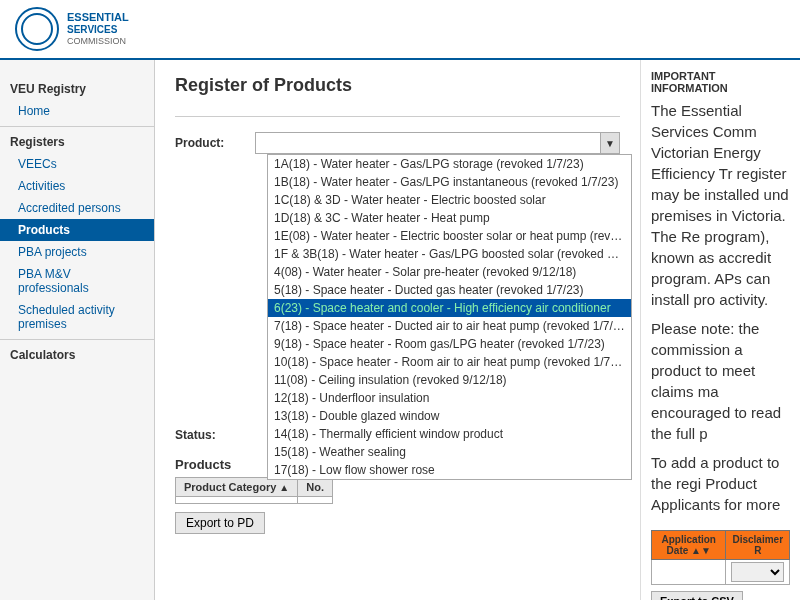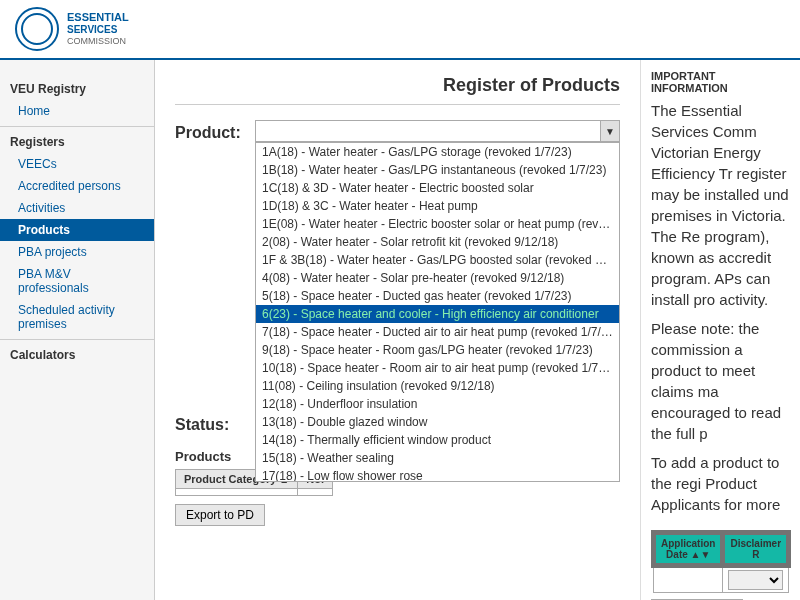--- a/index.html
+++ b/index.html
@@ -99,35 +99,34 @@
       overflow: auto;
       position: relative;
     }
 
     h1.page-title {
       font-size: 18px;
       color: #333;
       font-weight: bold;
       margin-bottom: 15px;
       border-bottom: 1px solid #ccc;
-      padding-bottom: 8px;
-      text-align: right;
+      padding-bottom: 20px;
     }
 
     .form-row {
       display: flex;
       align-items: flex-start;
       margin-bottom: 10px;
       position: relative;
     }
 
     .form-label {
       width: 80px;
       font-weight: bold;
-      font-size: 16px;
+      font-size: 12px;
       padding-top: 4px;
       flex-shrink: 0;
     }
 
     .form-control-wrap {
       flex: 1;
       max-width: 380px;
     }
 
     .product-input {
@@ -155,21 +154,21 @@
       cursor: pointer;
       display: flex;
       align-items: center;
       justify-content: center;
       font-size: 10px;
     }
 
     .dropdown-list {
       position: absolute;
       top: 22px;
-      left: 0;
+      left: 12px;
       width: 100%;
       max-height: 340px;
       background: white;
       border: 1px solid #aaa;
       overflow-y: scroll;
       z-index: 100;
       font-size: 12px;
     }
 
     .dropdown-item {
@@ -253,22 +252,22 @@
       margin-top: 15px;
     }
 
     .result-table {
       border-collapse: collapse;
       width: 100%;
       margin-top: 5px;
     }
 
     .result-table th {
-      border: 5px solid #737373;
-      background: #14b8a6;
+      border: 1px solid #737373;
+      background: #f97316;
       padding: 3px 5px;
       font-size: 10px;
     }
 
     .result-table td {
       border: 1px solid #aaa;
       padding: 2px 5px;
       font-size: 10px;
     }
 
@@ -311,22 +310,22 @@
   </div>
 </div>
 
 <div id="layout">
   <div id="sidebar">
     <div class="sidebar-section-title">VEU Registry</div>
     <a class="sidebar-item">Home</a>
     <hr class="sidebar-divider">
     <div class="sidebar-section-title">Registers</div>
     <a class="sidebar-item">VEECs</a>
+    <a class="sidebar-item">Activities</a>
     <a class="sidebar-item">Accredited persons</a>
-    <a class="sidebar-item">Activities</a>
     <a class="sidebar-item active">Products</a>
     <a class="sidebar-item">PBA projects</a>
     <a class="sidebar-item">PBA M&amp;V professionals</a>
     <a class="sidebar-item">Scheduled activity premises</a>
     <hr class="sidebar-divider">
     <div class="sidebar-section-title">Calculators</div>
   </div>
 
   <div id="main">
     <h1 class="page-title">Register of Products</h1>
@@ -336,21 +335,20 @@
       <div class="form-control-wrap">
         <div class="dropdown-container">
           <input type="text" class="product-input" value="" style="padding-right: 22px;">
           <div class="dropdown-arrow-btn">▼</div>
           <div class="dropdown-list" id="dropdown-list">
           <div class="dropdown-item">1A(18) - Water heater - Gas/LPG storage (revoked 1/7/23)</div>
               <div class="dropdown-item">1B(18) - Water heater - Gas/LPG instantaneous (revoked 1/7/23)</div>
               <div class="dropdown-item">1C(18) &amp; 3D - Water heater - Electric boosted solar</div>
               <div class="dropdown-item">1D(18) &amp; 3C - Water heater - Heat pump</div>
               <div class="dropdown-item">1E(08) - Water heater - Electric booster solar or heat pump (revoked 9/12/18)</div>
-              <div class="dropdown-item">2(08) - Water heater - Solar retrofit kit (revoked 9/12/18)</div>
               <div class="dropdown-item">1F &amp; 3B(18) - Water heater - Gas/LPG boosted solar (revoked 1/7/23)</div>
               <div class="dropdown-item">4(08) - Water heater - Solar pre-heater (revoked 9/12/18)</div>
               <div class="dropdown-item">5(18) - Space heater - Ducted gas heater (revoked 1/7/23)</div>
               <div class="dropdown-item selected">6(23) - Space heater and cooler - High efficiency air conditioner</div>
               <div class="dropdown-item">7(18) - Space heater - Ducted air to air heat pump (revoked 1/7/23)</div>
               <div class="dropdown-item">9(18) - Space heater - Room gas/LPG heater (revoked 1/7/23)</div>
               <div class="dropdown-item">10(18) - Space heater - Room air to air heat pump (revoked 1/7/23)</div>
               <div class="dropdown-item">11(08) - Ceiling insulation (revoked 9/12/18)</div>
               <div class="dropdown-item">12(18) - Underfloor insulation</div>
               <div class="dropdown-item">13(18) - Double glazed window</div>

